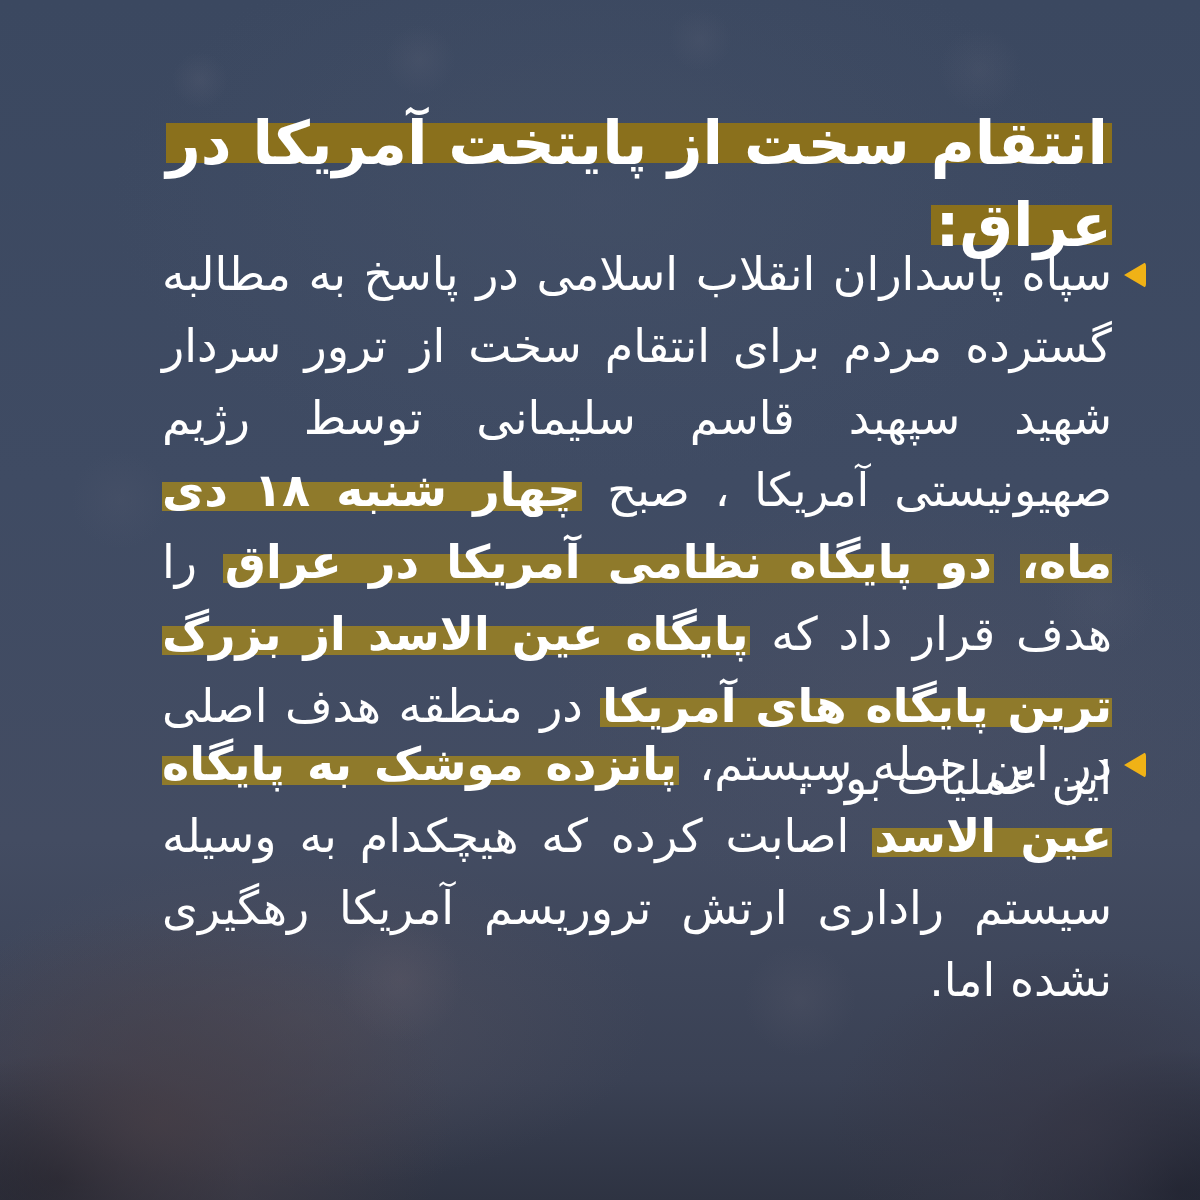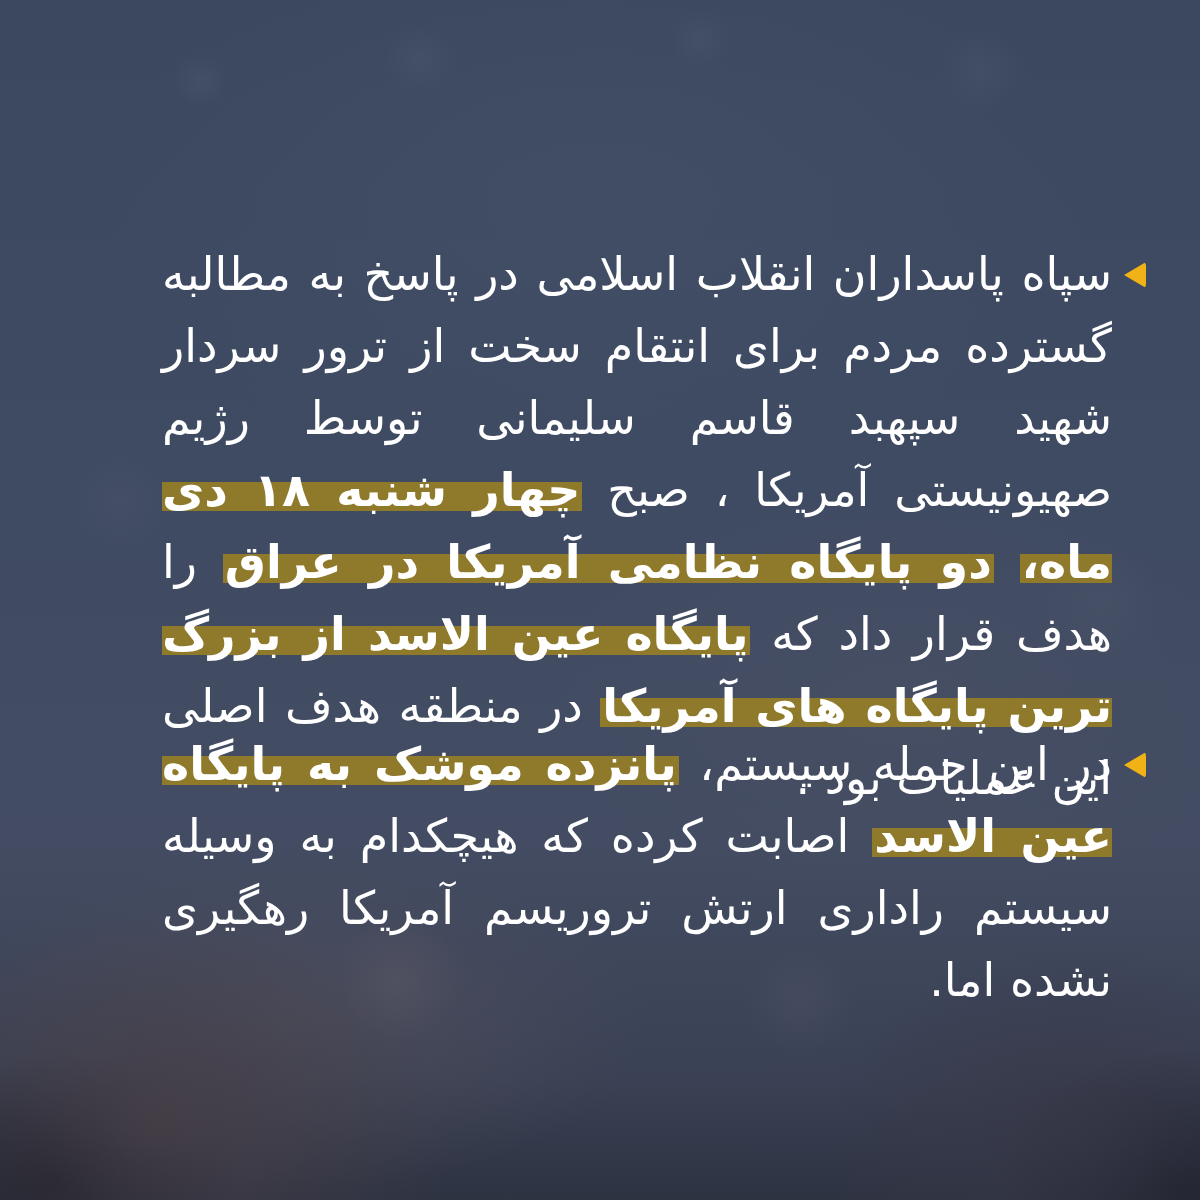--- a/index.html
+++ b/index.html
@@ -93,20 +93,23 @@
     }
   </style>
 </head>
 <body>
 
 <div class="bg"></div>
 <div class="bg-clouds"></div>
 
 <div class="content">
 
+  <div class="title-wrap">
+    <span class="title">انتقام سخت از پایتخت آمریکا در عراق:</span>
+  </div>
 
   <div class="para para-1">
     <span class="bullet"></span>
     <span>سپاه پاسداران انقلاب اسلامی در پاسخ به مطالبه گسترده مردم برای انتقام سخت از ترور سردار شهید سپهبد قاسم سلیمانی توسط رژیم صهیونیستی آمریکا ، صبح </span><span class="hl">چهار شنبه ۱۸ دی ماه،</span><span> </span><span class="hl">دو پایگاه نظامی آمریکا در عراق</span><span> را هدف قرار داد که </span><span class="hl">پایگاه عین الاسد از بزرگ ترین پایگاه های آمریکا</span><span> در منطقه هدف اصلی این عملیات بود .</span>
   </div>
 
   <div class="para para-2">
     <span class="bullet"></span>
     <span>در این حمله سیستم، </span><span class="hl">پانزده موشک به پایگاه عین الاسد</span><span> اصابت کرده که هیچکدام به وسیله سیستم راداری ارتش تروریسم آمریکا رهگیری نشده اما.</span>
   </div>

